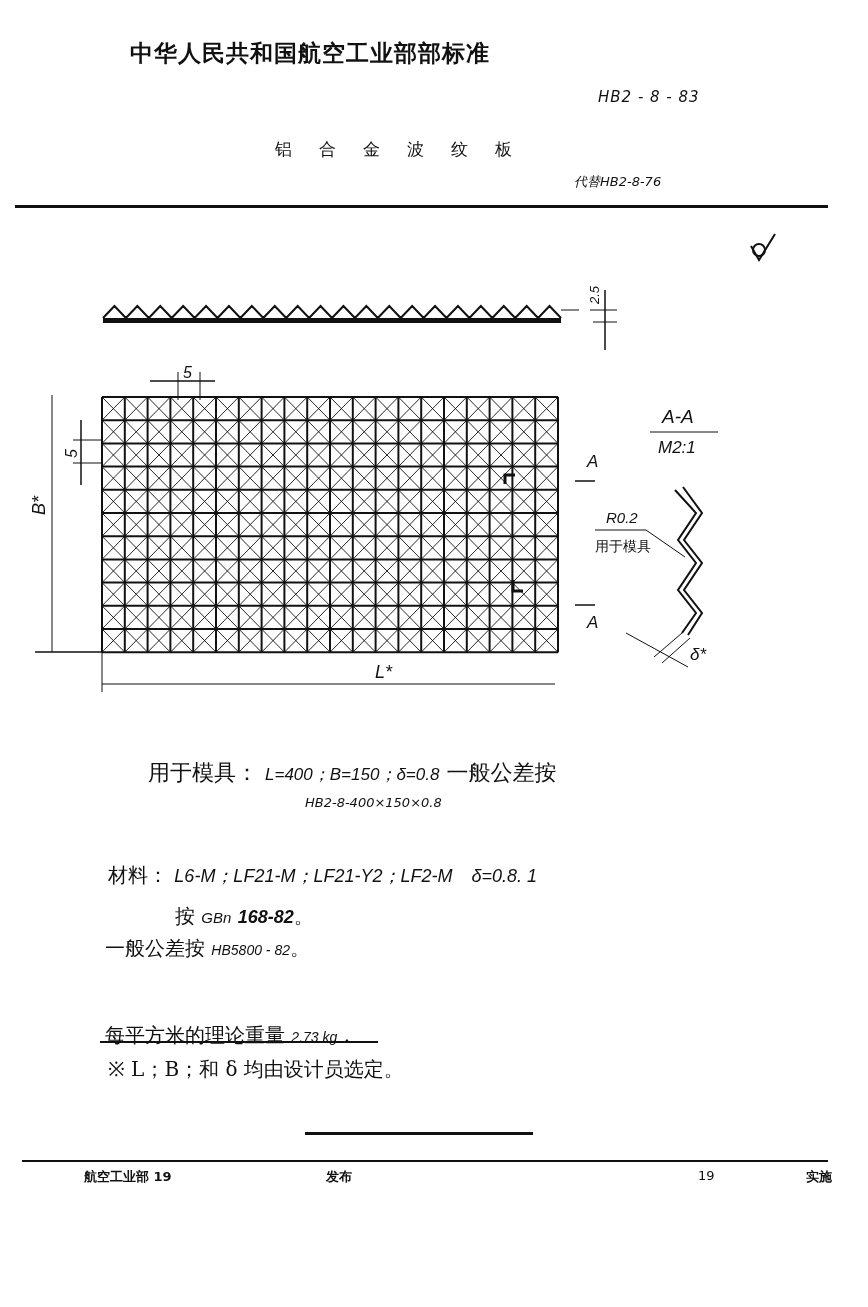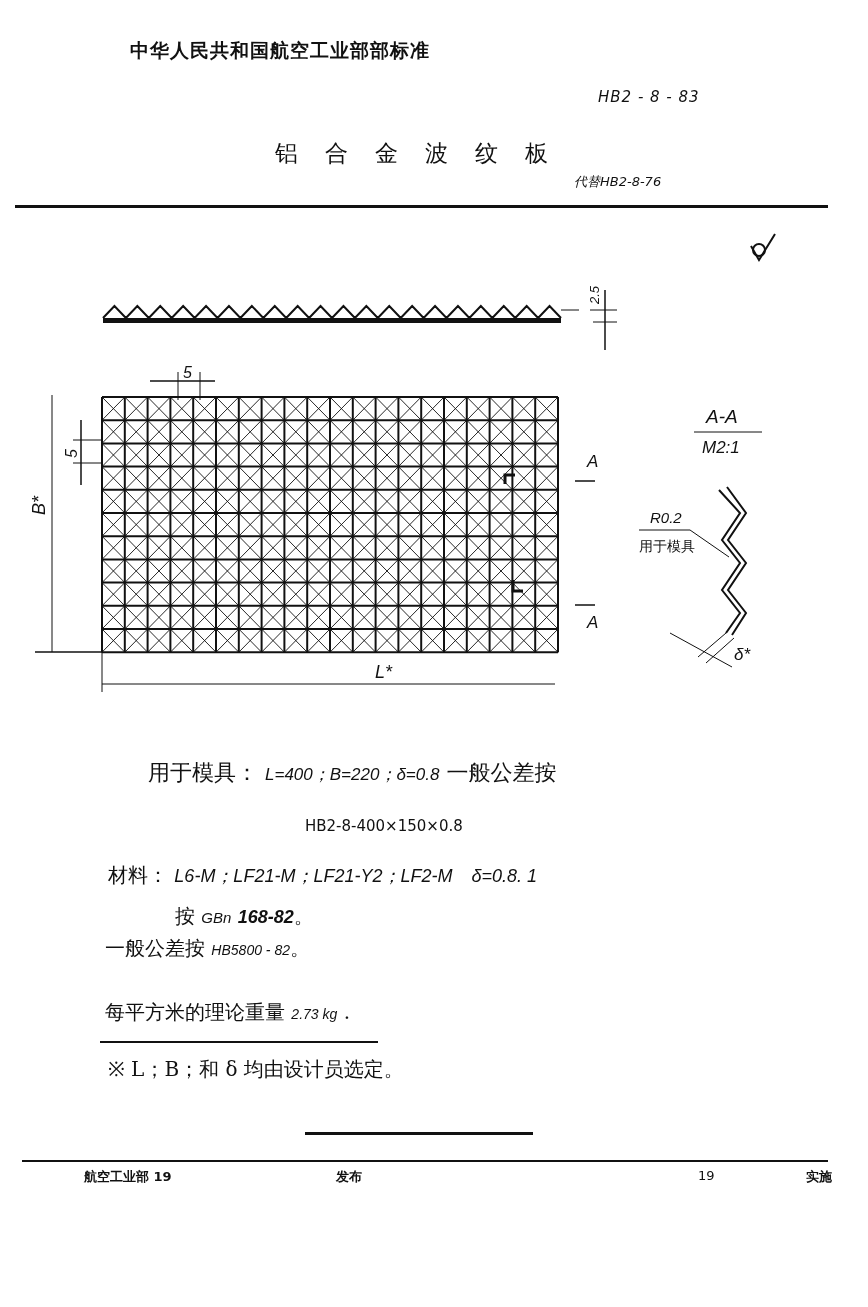--- a/index.html
+++ b/index.html
@@ -1,34 +1,34 @@
 <!DOCTYPE html>
 <html><head>
 <meta charset="utf-8">
 <style>
   html, body { margin:0; padding:0; background:#fff; }
   body { width:868px; height:1307px; position:relative; overflow:hidden; color:#111;
          font-family:"DejaVu Sans", sans-serif; }
   .abs { position:absolute; }
-  .org { left:130px; top:38px; font-size:19px; font-weight:bold; letter-spacing:1px; }
+  .org { left:130px; top:38px; font-size:23px; font-weight:bold; letter-spacing:1px; }
   .stdno { left:598px; top:88px; font-size:15px; font-style:italic; letter-spacing:1px; }
-  .title { left:275px; top:138px; font-size:23px; letter-spacing:27px; font-family:"DejaVu Serif", serif; }
+  .title { left:275px; top:138px; font-size:17px; letter-spacing:27px; font-family:"DejaVu Serif", serif; }
   .replaces { left:574px; top:149px; font-size:13px; font-style:italic;margin-top:24px; }
   .rule-top { left:15px; top:205px; width:813px; height:3px; background:#111; }
   .rough { left:749px; top:230px; }
   svg text { font-family:"Liberation Sans", sans-serif; font-style:italic; fill:#111; }
   .mark { left:148px; top:758px; font-size:22px; font-family:"DejaVu Serif", serif; }
-  .mark-code { left:305px; top:817px; font-size:15px; }
+  .mark-code { left:305px; top:795px; font-size:13px; font-style:italic; }
   .mat { left:108px; top:862px; font-size:20px; font-family:"DejaVu Serif", serif; white-space:nowrap; }
   .mat .lat { font-style:italic; font-family:"Liberation Sans", sans-serif; font-size:18px;text-align:right; }
   .line2 { left:175px; top:903px; font-size:20px; font-family:"DejaVu Serif", serif; }
   .line2 .g1 { font-style:italic; font-size:15px; font-family:"Liberation Sans", sans-serif; }
   .line2 .g2 { font-style:italic; font-weight:bold; font-size:18px; font-family:"Liberation Sans", sans-serif; }
   .line3 { left:105px; top:935px; font-size:20px; font-family:"DejaVu Serif", serif; }
-  .line4 { left:105px; top:999px; font-size:20px; font-family:"DejaVu Serif", serif;text-align:center; }
+  .line4 { left:105px; top:1022px; font-size:20px; font-family:"DejaVu Serif", serif;text-align:center; }
   .small-it { font-style:italic; font-size:14px; font-family:"Liberation Sans", sans-serif; }
   .note-rule { left:100px; top:1041px; width:278px; height:2px; background:#111; }
   .note { left:108px; top:1055px; font-size:20px; font-family:"DejaVu Serif", serif;text-align:center; }
   .short-rule { left:305px; top:1132px; width:228px; height:3px; background:#111; }
   .rule-bottom { left:22px; top:1160px; width:806px; height:2px; background:#111; }
   .foot { top:1168px; font-size:13px; font-weight:bold;margin-left:44px; }
 </style>
 </head>
 <body>
 
@@ -555,41 +555,41 @@
 
     <line x1="560" y1="121" x2="580" y2="121" stroke="#111" stroke-width="1.5"></line>
     <text x="572" y="107" font-size="17">A</text>
     <line x1="560" y1="245" x2="580" y2="245" stroke="#111" stroke-width="1.5"></line>
     <text x="572" y="268" font-size="17">A</text>
     <path d="M490 124 L490 115 L500 115" fill="none" stroke="#111" stroke-width="3"></path>
     <path d="M498 220 L498 231 L508 231" fill="none" stroke="#111" stroke-width="3"></path>
   </svg>
 </div>
 
-<div class="abs" style="left:590px;top:395px;margin-left:44px;">
+<div class="abs" style="left:590px;top:395px;">
   <svg width="200" height="290" viewBox="0 0 200 290">
     <text x="72" y="28" font-size="19">A-A</text>
     <line x1="60" y1="37" x2="128" y2="37" stroke="#111" stroke-width="1"></line>
     <text x="68" y="58" font-size="17">M2:1</text>
     <path d="M85 95 L106 118 L88 145 L106 168 L88 195 L106 218 L92 238" fill="none" stroke="#111" stroke-width="2"></path>
     <path d="M93 92 L112 118 L94 145 L112 168 L94 195 L112 218 L98 240" fill="none" stroke="#111" stroke-width="2"></path>
     <text x="16" y="128" font-size="15">R0.2</text>
     <line x1="5" y1="135" x2="56" y2="135" stroke="#111" stroke-width="1"></line>
     <line x1="56" y1="135" x2="95" y2="162" stroke="#111" stroke-width="1"></line>
     <text x="5" y="156" font-size="14" style="font-style:normal">用于模具</text>
     <line x1="36" y1="238" x2="98" y2="272" stroke="#111" stroke-width="1"></line>
     <line x1="64" y1="262" x2="92" y2="238" stroke="#111" stroke-width="1"></line>
     <line x1="72" y1="268" x2="100" y2="243" stroke="#111" stroke-width="1"></line>
     <text x="100" y="265" font-size="17">δ*</text>
   </svg>
 </div>
 
 <div class="abs mark">
   <span>用于模具：</span>
-  <span class="small-it" style="font-size:17px">L=400；B=220；δ=0.8</span>
+  <span class="small-it" style="font-size:17px">L=400；B=150；δ=0.8</span>
   <span>一般公差按</span>
 </div>
 <div class="abs mark-code">HB2-8-400×150×0.8</div>
 
 <div class="abs mat">
   <span>材料：</span>
   <span class="lat">L6-M；LF21-M；LF21-Y2；LF2-M</span>
   &nbsp;&nbsp;<span class="lat">δ=0.8. 1</span>
 </div>
 <div class="abs line2">
@@ -606,15 +606,15 @@
   <span class="small-it">2.73 kg</span>
   <span>.</span>
 </div>
 
 <div class="abs note-rule"></div>
 <div class="abs note">※ L；B；和 δ 均由设计员选定。</div>
 
 <div class="abs short-rule"></div>
 <div class="abs rule-bottom"></div>
 <div class="abs foot" style="left:40px">航空工业部 19</div>
-<div class="abs foot" style="left:292px">发布</div>
+<div class="abs foot" style="left:282px">发布</div>
 <div class="abs foot" style="left:654px;font-weight:normal">19</div>
 <div class="abs foot" style="left:762px">实施</div>
 
 </body></html>

